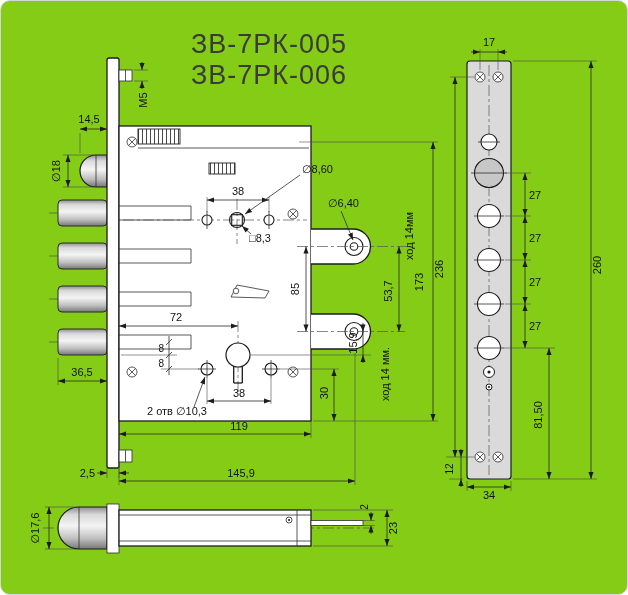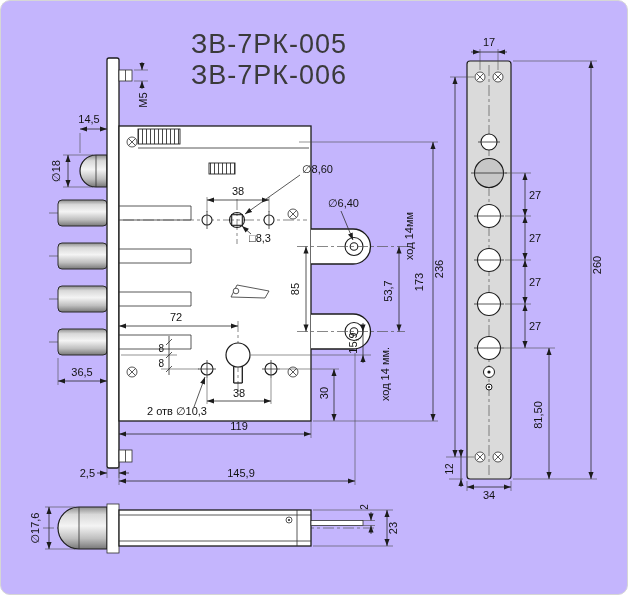--- a/index.html
+++ b/index.html
@@ -1,18 +1,18 @@
 <!DOCTYPE html>
 <html><head>
 <meta charset="utf-8">
 <style>
   html,body { margin:0; padding:0; background:#ffffff; }
   .page {
     width:628px; height:595px; box-sizing:border-box;
-    background:#c4b5fd; border:1px solid #d6d6d6; border-radius:10px;
+    background:#84cc16; border:1px solid #d6d6d6; border-radius:10px;
     overflow:hidden; position:relative;
     font-family:"Liberation Sans", sans-serif;
   }
   svg { display:block; }
   .outline { fill:none; stroke:#1c1c1c; stroke-width:1.3; }
   .thin    { fill:none; stroke:#2e2e2e; stroke-width:0.8; }
   .ext     { fill:none; stroke:#4a4a4a; stroke-width:0.6; }
   .dim     { fill:none; stroke:#2a2a2a; stroke-width:0.8; }
   .cl      { fill:none; stroke:#555; stroke-width:0.7; stroke-dasharray:11 3 3 3; }
   .whitefill { fill:#ffffff; }

